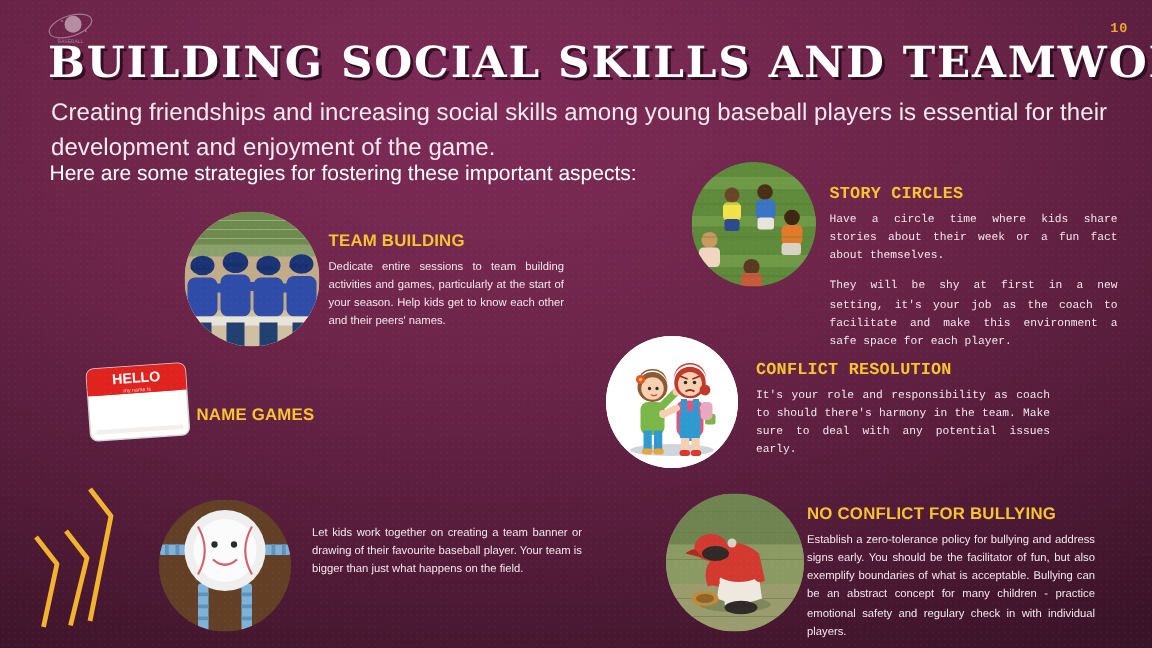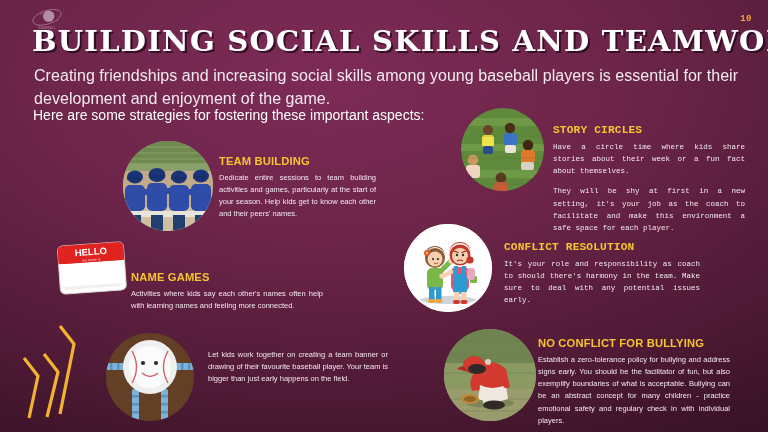--- a/index.html
+++ b/index.html
@@ -215,21 +215,20 @@
         <rect x="4" y="4" width="66" height="18" rx="5" fill="#e0231f"></rect>
         <rect x="4" y="17" width="66" height="5" fill="#e0231f"></rect>
         <text x="37" y="15" font-size="9.5" font-weight="bold" fill="#ffffff" text-anchor="middle" font-family="Liberation Sans, sans-serif">HELLO</text>
         <text x="37" y="21" font-size="3.6" fill="#f7c9c8" text-anchor="middle" font-family="Liberation Sans, sans-serif">my name is</text>
         <rect x="8" y="45" width="58" height="3" rx="1" fill="#f2f0ee"></rect>
       </g>
     </svg>
   </div>
   <div class="block" style="left:131px; top:255px; width:192px;margin-top:16px;">
     <div class="head">NAME GAMES</div>
-    <p>Activities where kids say each other's names often help with learning names and feeling more connected.</p>
   </div>
 
   <div class="photo" style="left:404px; top:224px; width:88px; height:88px; background:#ffffff;">
     <svg viewBox="0 0 88 88" preserveAspectRatio="xMidYMid meet">
       <rect width="88" height="88" fill="#ffffff"></rect>
 
       <ellipse cx="44" cy="76" rx="28" ry="4" fill="#cfd5da"></ellipse>
 
       <g>
         <rect x="23" y="44" width="16" height="22" rx="5" fill="#7ab648"></rect>
@@ -306,21 +305,21 @@
       <circle cx="44" cy="34" r="27" fill="#efefef"></circle>
       <circle cx="44" cy="34" r="21" fill="#fbfbfb"></circle>
       <path d="M26 18q9 16 0 32" stroke="#d4606a" stroke-width="1.4" fill="none"></path>
       <path d="M62 18q-9 16 0 32" stroke="#d4606a" stroke-width="1.4" fill="none"></path>
       <circle cx="37" cy="30" r="2.1" fill="#2b2b2b"></circle>
       <circle cx="50" cy="30" r="2.1" fill="#2b2b2b"></circle>
       <path d="M36 40q8 7 16 0" stroke="#d4606a" stroke-width="1.5" fill="none"></path>
     </svg>
   </div>
   <div class="block" style="left:208px; top:349px; width:180px;">
-    <p>Let kids work together on creating a team banner or drawing of their favourite baseball player. Your team is bigger than just early happens on the field.</p>
+    <p>Let kids work together on creating a team banner or drawing of their favourite baseball player. Your team is bigger than just what happens on the field.</p>
   </div>
 
   <div class="photo" style="left:444px; top:329px; width:92px; height:92px;">
     <svg viewBox="0 0 92 92" preserveAspectRatio="xMidYMid slice">
       <rect width="92" height="92" fill="#7f8f56"></rect>
       <rect y="0" width="92" height="34" fill="#6f8450"></rect>
       <rect y="34" width="92" height="26" fill="#8b9a63"></rect>
       <rect y="60" width="92" height="32" fill="#9a9c6e"></rect>
       <g stroke="#6c7c4a" stroke-width="0.8" opacity=".6">
         <path d="M0 12h92M0 26h92M0 44h92M0 70h92M0 82h92"></path>

